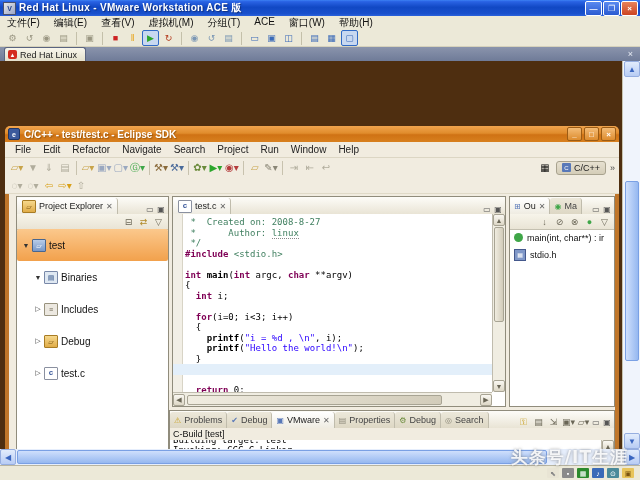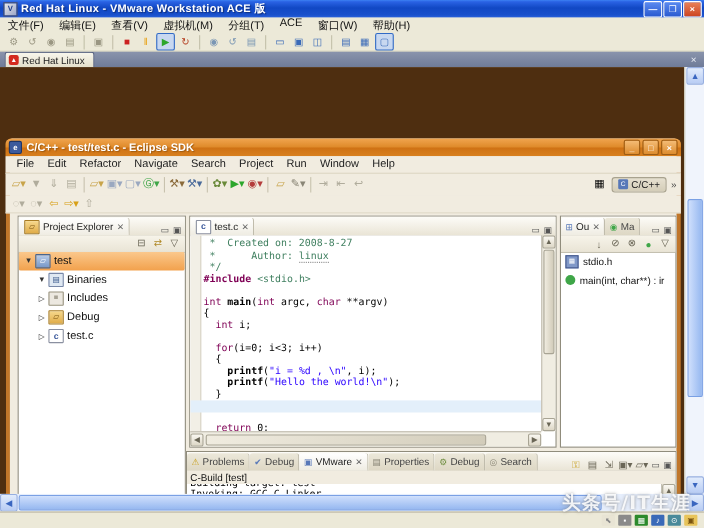--- a/index.html
+++ b/index.html
@@ -86,41 +86,41 @@
   .vtab.inactive{background:linear-gradient(180deg,#ece8da,#ddd7c4);color:#444;}
   .vtab .x{margin-left:3px;font-size:8px;color:#666;}
   .vtab .tico{margin-right:3px;}
   .minmax{margin-left:auto;display:flex;align-items:center;padding-right:2px;}
   .mm{width:10px;height:9px;font-size:8px;color:#555;display:flex;align-items:center;justify-content:center;margin-left:1px;}
   .viewbar{position:absolute;left:0;top:17px;right:0;height:15px;background:linear-gradient(180deg,#f7f4ea,#e9e4d5);
     border-bottom:1px solid #c4c0b0;display:flex;align-items:center;justify-content:flex-end;padding-right:3px;}
   .vico{width:13px;height:12px;margin-left:2px;font-size:9px;color:#6a6656;display:flex;align-items:center;justify-content:center;}
   
   .tree{position:absolute;left:0;top:32px;right:0;bottom:0;overflow:hidden;font-size:10px;}
-  .trow{height:17px;display:flex;align-items:center;white-space:nowrap;color:#111;}
+  .trow{height:32px;display:flex;align-items:center;white-space:nowrap;color:#111;}
   .trow.sel{background:linear-gradient(180deg,#fbc88c,#f2a14c);border-radius:2px;}
   .arrow{width:10px;text-align:center;font-size:7px;color:#333;flex:none;}
   .ticon{width:12px;height:11px;margin:0 3px 0 1px;flex:none;border-radius:1px;font-size:7px;line-height:1;
     display:flex;align-items:center;justify-content:center;}
   .ti-c-project{background:linear-gradient(180deg,#b8cce8,#7898c8);border:1px solid #48668f;color:#fff;}
   .ti-binaries{background:#dfe8f2;border:1px solid #7888a8;color:#3c5a8c;}
   .ti-binary{background:#e8f0ea;border:1px solid #5c8c74;color:#2a7a58;}
   .ti-includes{background:#ece8e0;border:1px solid #98927e;color:#6a6452;}
   .ti-folder{background:linear-gradient(180deg,#f6d88c,#e0ac48);border:1px solid #a87c24;color:#7a5410;}
   .ti-c-file{background:#fff;border:1px solid #8a90a0;color:#3c5a9c;font-weight:bold;font-size:8px;}
   
   .edbody{position:absolute;left:0;top:17px;right:13px;bottom:14px;background:#fff;overflow:hidden;}
   .gutter{position:absolute;left:0;top:0;bottom:0;width:9px;background:#f2efe6;border-right:1px solid #d8d4c6;}
   .code{position:absolute;left:12px;top:3px;right:0;font-family:"DejaVu Sans Mono","Liberation Mono",monospace;
     font-size:9px;line-height:10.5px;white-space:pre;}
   .cline{height:10.5px;}
   .cline.hl{background:#e3effa;margin-left:-12px;padding-left:12px;}
   .tk-c{color:#3f7f5f;}
   .tk-cu{color:#3f7f5f;border-bottom:1px dotted #888;}
-  .tk-k{color:#7f0055;font-weight:normal;}
+  .tk-k{color:#7f0055;font-weight:bold;}
   .tk-d{color:#7f0055;font-weight:bold;}
   .tk-h{color:#3f7f5f;}
   .tk-s{color:#2a00ff;}
   .tk-p{color:#000;}
   .tk-f{color:#000;font-weight:bold;}
   
   .escroll-v{position:absolute;right:0;top:17px;width:13px;bottom:14px;background:#f0ede2;border-left:1px solid #c0bcae;box-sizing:border-box;}
   .escroll-h{position:absolute;left:0;bottom:0;height:14px;right:13px;background:#f0ede2;border-top:1px solid #c0bcae;box-sizing:border-box;}
   .es-arrow{position:absolute;width:12px;height:12px;background:linear-gradient(180deg,#faf8f2,#ddd7c6);border:1px solid #a8a494;
     border-radius:2px;box-sizing:border-box;color:#6a6656;font-size:7px;display:flex;align-items:center;justify-content:center;}
@@ -442,26 +442,26 @@
         </div>
         <div class="viewbar">
           <div class="vico">↓</div>
           <div class="vico">⊘</div>
           <div class="vico">⊗</div>
           <div class="vico" style="color:#3fa648;">●</div>
           <div class="vico">▽</div>
         </div>
         <div class="olist" id="outline-list">
             <div class="orow">
+              <span class="oi-function"></span>
+              <span>main(int, char**) : ir</span>
+            </div>
+            <div class="orow">
               <span class="oi-include">▦</span>
               <span>stdio.h</span>
-            </div>
-            <div class="orow">
-              <span class="oi-function"></span>
-              <span>main(int, char**) : ir</span>
             </div>
           </div>
       </div>
 
       <div class="panel" style="left:160px;top:284px;width:446px;height:84px;">
         <div class="btabrow" id="bottom-tabs">
           <div class="vtab inactive">
               <span class="tico" style="color: rgb(200, 160, 32); font-size: 8px;">⚠</span>
               <span>Problems</span>
             </div>

